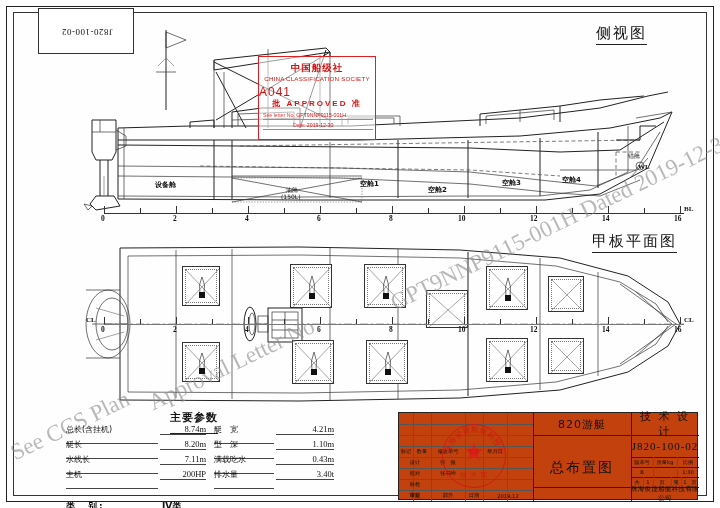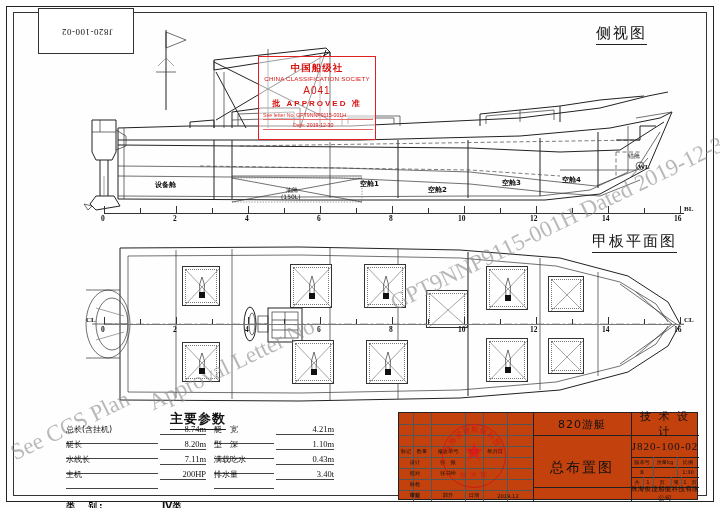--- a/index.html
+++ b/index.html
@@ -46,44 +46,44 @@
         font-family:"Liberation Serif",serif;text-decoration:underline;}
 
   
   .stamp{position:absolute;left:258px;top:56px;width:118px;height:84px;
         border:1.1px solid #e02020;box-sizing:border-box;background:rgba(255,255,255,.55);}
   .stamp .s1{position:absolute;left:0;top:5px;width:100%;text-align:center;
         font-size:9.5px;font-weight:bold;color:#d81010;letter-spacing:1px;
         font-family:"DejaVu Sans",sans-serif;}
   .stamp .s2{position:absolute;left:0;top:18px;width:100%;text-align:center;
         font-size:6.2px;color:#d81010;letter-spacing:.2px;}
-  .stamp .s3{position:absolute;left:0;top:28px;width:100%;text-align:center;
-        font-size:10px;color:#d81010;letter-spacing:1px;}
+  .stamp .s3{position:absolute;left:0;top:28px;width:100%;text-align:left;
+        font-size:12px;color:#d81010;letter-spacing:1px;}
   .stamp .s4{position:absolute;left:0;top:41px;width:100%;text-align:center;
         font-size:8px;color:#d81010;letter-spacing:2px;font-weight:bold;}
   .stamp .srow{position:absolute;left:4px;width:110px;font-size:5.2px;color:#e23a3a;
         border-bottom:0.7px solid #e86a6a;padding-bottom:1px;}
   .stamp .srow b{color:#d81010;font-weight:normal;}
   .stamp .r1{top:55px;}
   .stamp .r2{top:65px;}
 
   
   .wm{position:absolute;color:#8e8e8e;opacity:.62;white-space:nowrap;
         font-family:"Liberation Serif",serif;pointer-events:none;}
   .wm1{left:18px;top:440px;font-size:23px;transform:rotate(-26deg);
         transform-origin:left bottom;}
   .wm2{left:156px;top:390px;font-size:23px;transform:rotate(-26deg);
         transform-origin:left bottom;}
   .wm3{left:398px;top:290px;font-size:23px;transform:rotate(-26deg);
         transform-origin:left bottom;}
 
   
   .param{position:absolute;left:66px;top:410px;width:270px;height:92px;}
-  .param .ttl{position:absolute;left:104px;top:0px;font-size:13px;font-weight:bold;
-        border-bottom:1px solid #222;padding-bottom:1px;letter-spacing:1px;
+  .param .ttl{position:absolute;left:104px;top:0px;font-size:11px;font-weight:bold;
+        border-bottom:1px solid #222;padding-bottom:8px;letter-spacing:1px;
         font-family:"DejaVu Sans",sans-serif;}
   .prow{position:absolute;height:13px;font-size:8px;font-family:"DejaVu Sans",sans-serif;}
   .pk{position:absolute;left:0;border-bottom:0.8px solid #444;padding-bottom:8px;}
   .pv{position:absolute;border-bottom:0.8px solid #444;padding-bottom:0px;
         text-align:right;font-family:"Liberation Serif",serif;font-size:8.5px;}
   .pclass{position:absolute;left:0;top:78px;font-size:9px;font-weight:bold;
         letter-spacing:2px;font-family:"DejaVu Sans",sans-serif;}
   .pclassv{position:absolute;left:130px;top:78px;font-size:9px;font-weight:bold;
         font-family:"DejaVu Sans",sans-serif;}
 

